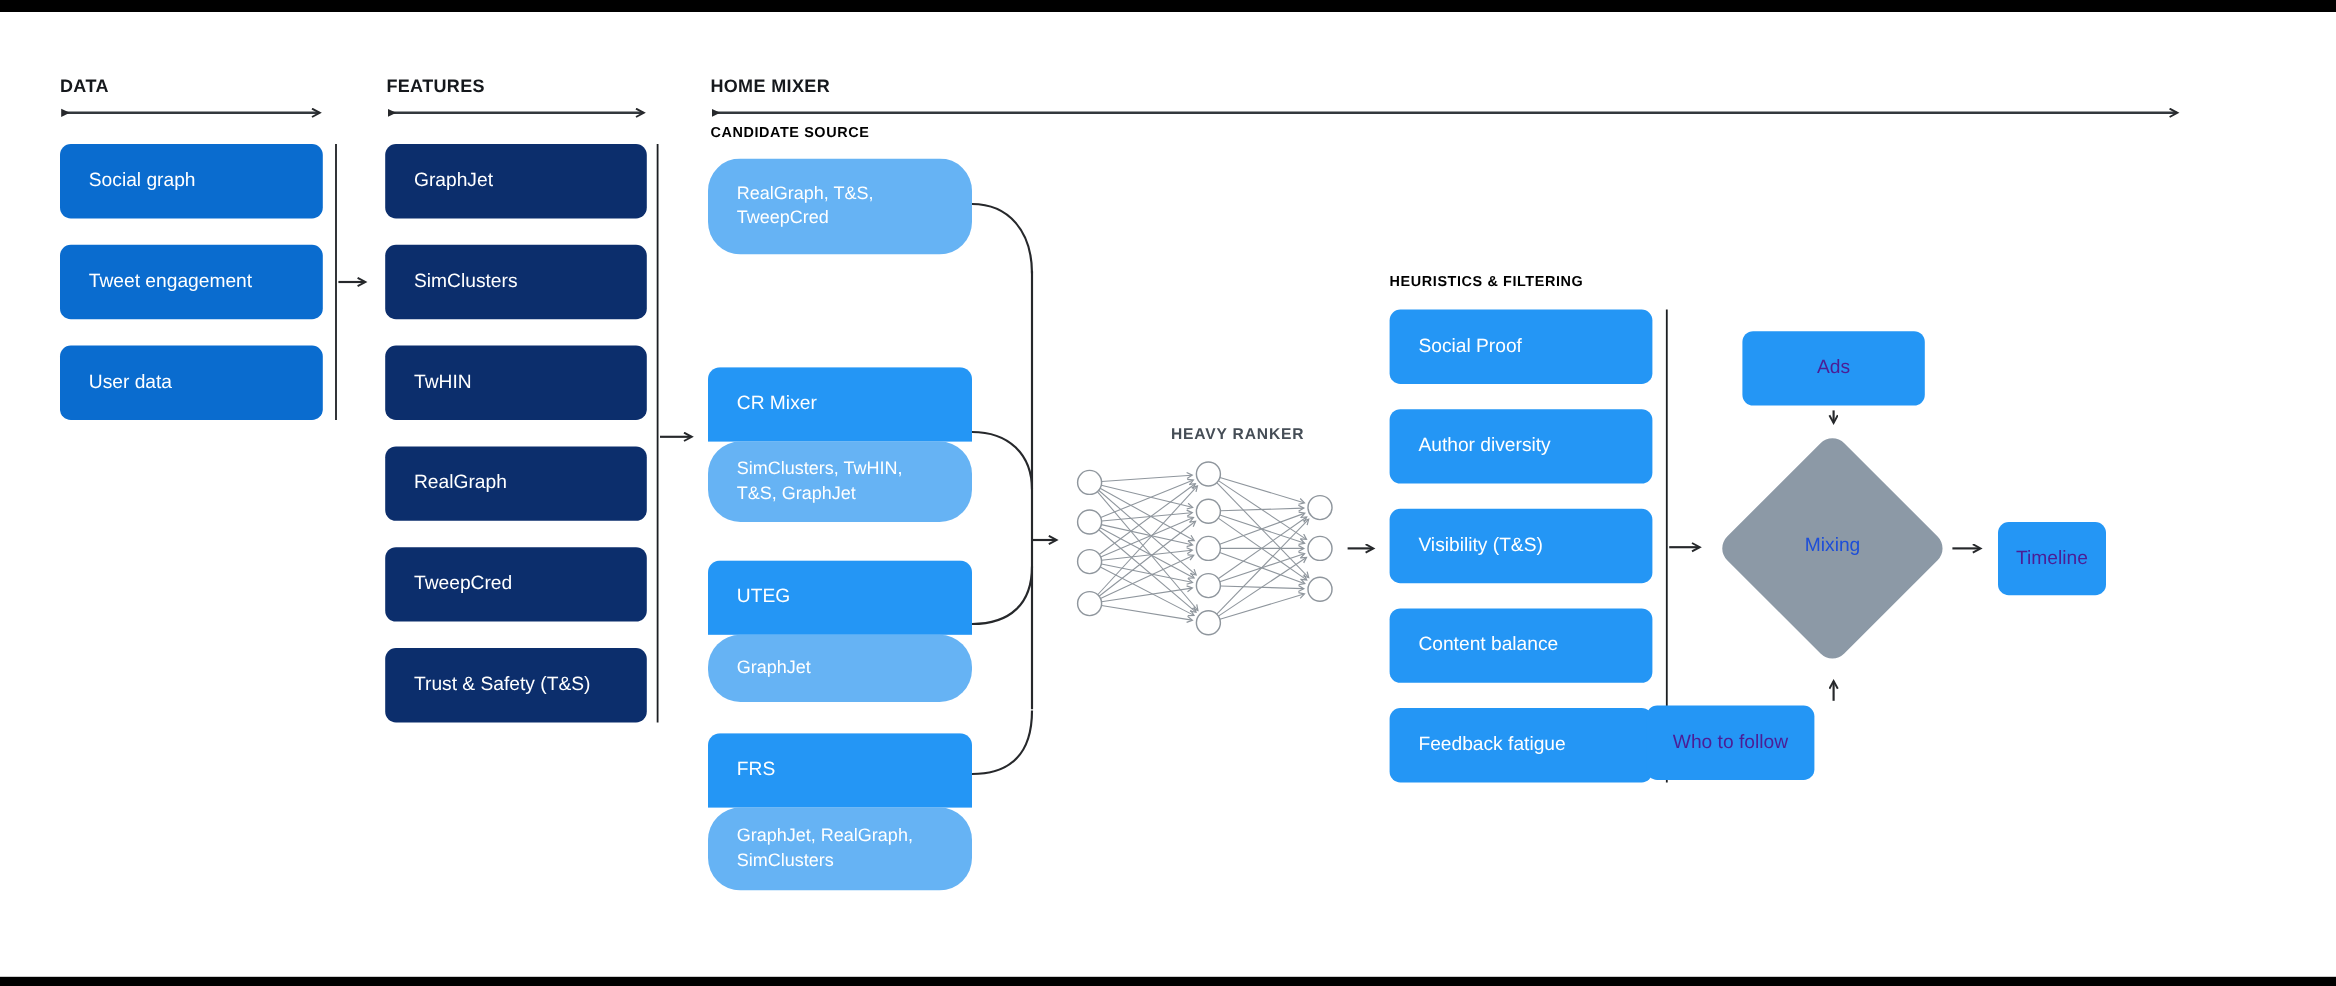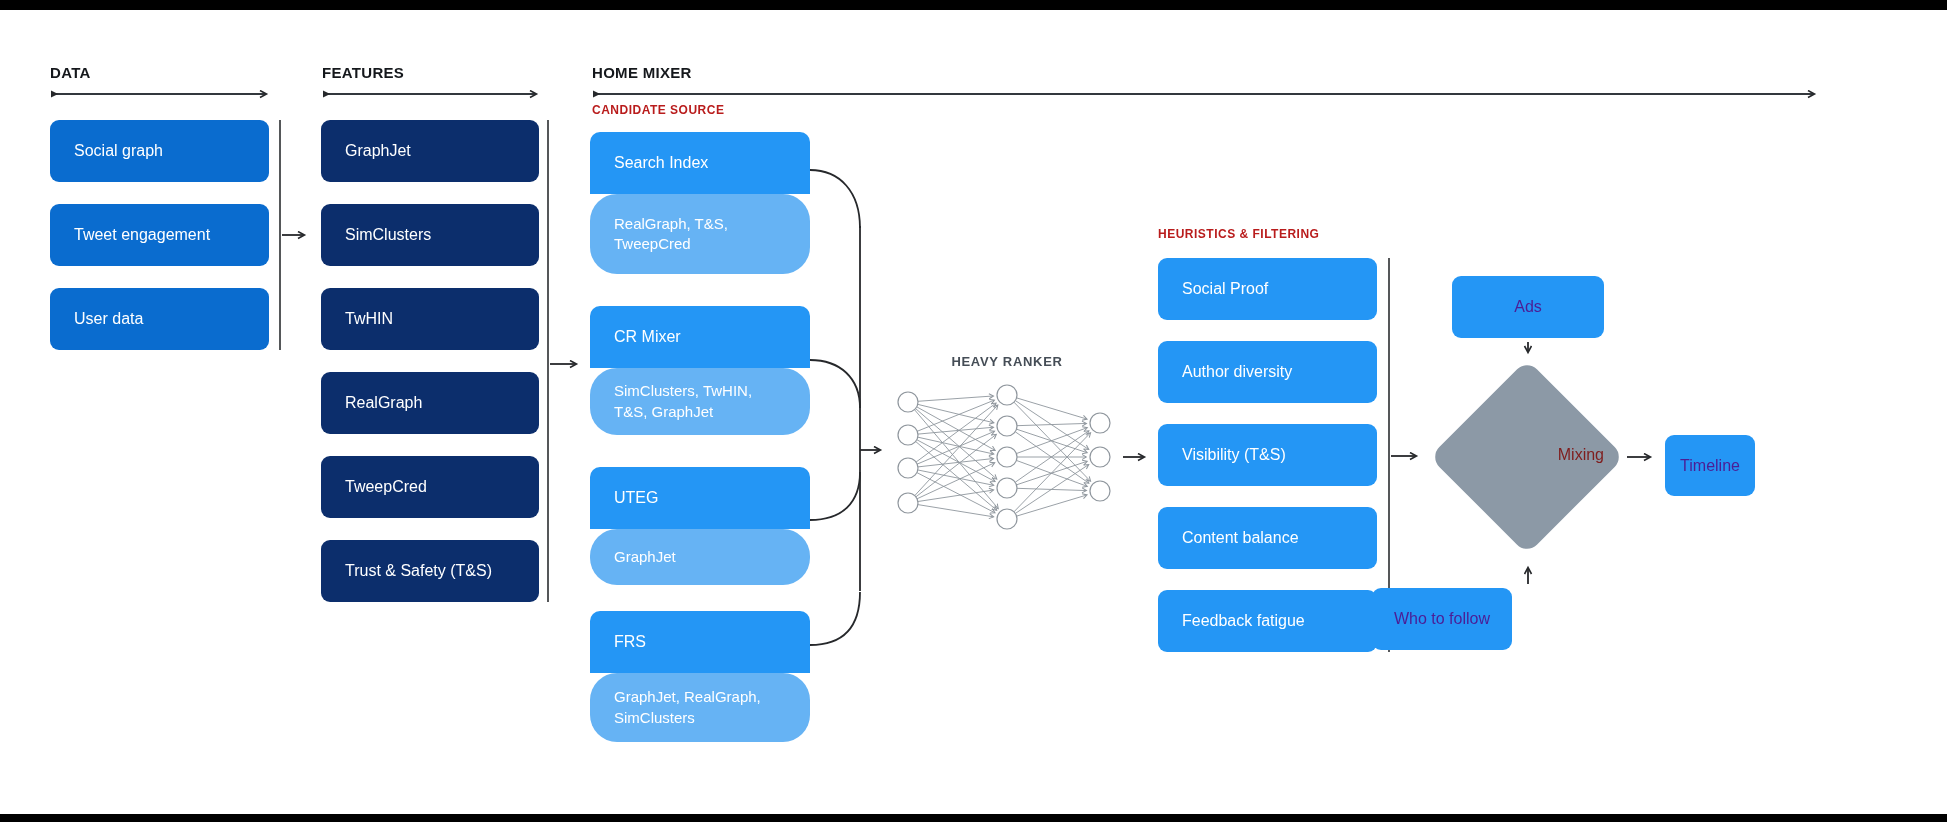--- a/index.html
+++ b/index.html
@@ -8,21 +8,21 @@
     font-family:"Liberation Sans", sans-serif;
   }
   .bar{position:absolute;left:0;width:1947px;background:#000;}
   #topbar{top:0;height:10px;}
   #botbar{top:814px;height:8px;}
   .hdr{
     position:absolute;top:64px;font-size:15px;font-weight:700;color:#15181c;
     letter-spacing:.3px;white-space:nowrap;
   }
   .sublabel{
-    position:absolute;font-size:12px;font-weight:600;color:#b91c1c;
+    position:absolute;font-size:12px;font-weight:600;color:#000000;
     letter-spacing:.5px;white-space:nowrap;
   }
   #svglayer{position:absolute;left:0;top:0;z-index:1;}
   .box{
     position:absolute;z-index:2;display:flex;align-items:center;
     color:#fff;font-size:16px;font-weight:500;border-radius:9px;
     padding-left:24px;box-sizing:border-box;white-space:nowrap;
   }
   .data-box{left:50px;width:219px;height:62px;background:#0a6ccf;}
   .feat-box{left:321px;width:218px;height:62px;background:#0c2e6c;}
@@ -42,25 +42,25 @@
   .flow-box{
     position:absolute;z-index:2;display:flex;align-items:center;justify-content:center;
     background:#2496f5;color:#4c1d95;font-size:16px;font-weight:500;border-radius:9px;
     box-sizing:border-box;white-space:nowrap;
   }
   #diamond{
     position:absolute;z-index:2;left:1458px;top:388px;width:138px;height:138px;
     background:#8c99a6;border-radius:14px;transform:rotate(45deg);
   }
   #mixing-label{
-    position:absolute;z-index:3;left:1452px;top:446px;width:152px;text-align:right;
-    color:#7f1d1d;font-size:16px;font-weight:500;
+    position:absolute;z-index:3;left:1504px;top:446px;width:152px;text-align:left;
+    color:#1d4ed8;font-size:16px;font-weight:500;
   }
   #heavy-ranker-label{
-    position:absolute;left:927px;top:354px;width:160px;text-align:center;
+    position:absolute;left:927px;top:354px;width:160px;text-align:right;
     font-size:13px;font-weight:600;color:#454d56;letter-spacing:.7px;white-space:nowrap;
   }
 </style>
 </head>
 <body>
 
 <div id="canvas">
 
   <div id="topbar" class="bar"></div>
   <div id="botbar" class="bar"></div>
@@ -173,21 +173,20 @@
   <div class="box data-box" style="top:288px">User data</div>
 
   <div class="box feat-box" style="top:120px">GraphJet</div>
   <div class="box feat-box" style="top:204px">SimClusters</div>
   <div class="box feat-box" style="top:288px">TwHIN</div>
   <div class="box feat-box" style="top:372px">RealGraph</div>
   <div class="box feat-box" style="top:456px">TweepCred</div>
   <div class="box feat-box" style="top:540px">Trust &amp; Safety (T&amp;S)</div>
 
   <div class="cand" style="top:132px">
-    <div class="cand-title">Search Index</div>
     <div class="cand-sub" style="height:80px">RealGraph, T&amp;S, TweepCred</div>
   </div>
   <div class="cand" style="top:306px">
     <div class="cand-title">CR Mixer</div>
     <div class="cand-sub" style="height:67px">SimClusters, TwHIN, T&amp;S, GraphJet</div>
   </div>
   <div class="cand" style="top:467px">
     <div class="cand-title">UTEG</div>
     <div class="cand-sub" style="height:56px">GraphJet</div>
   </div>

